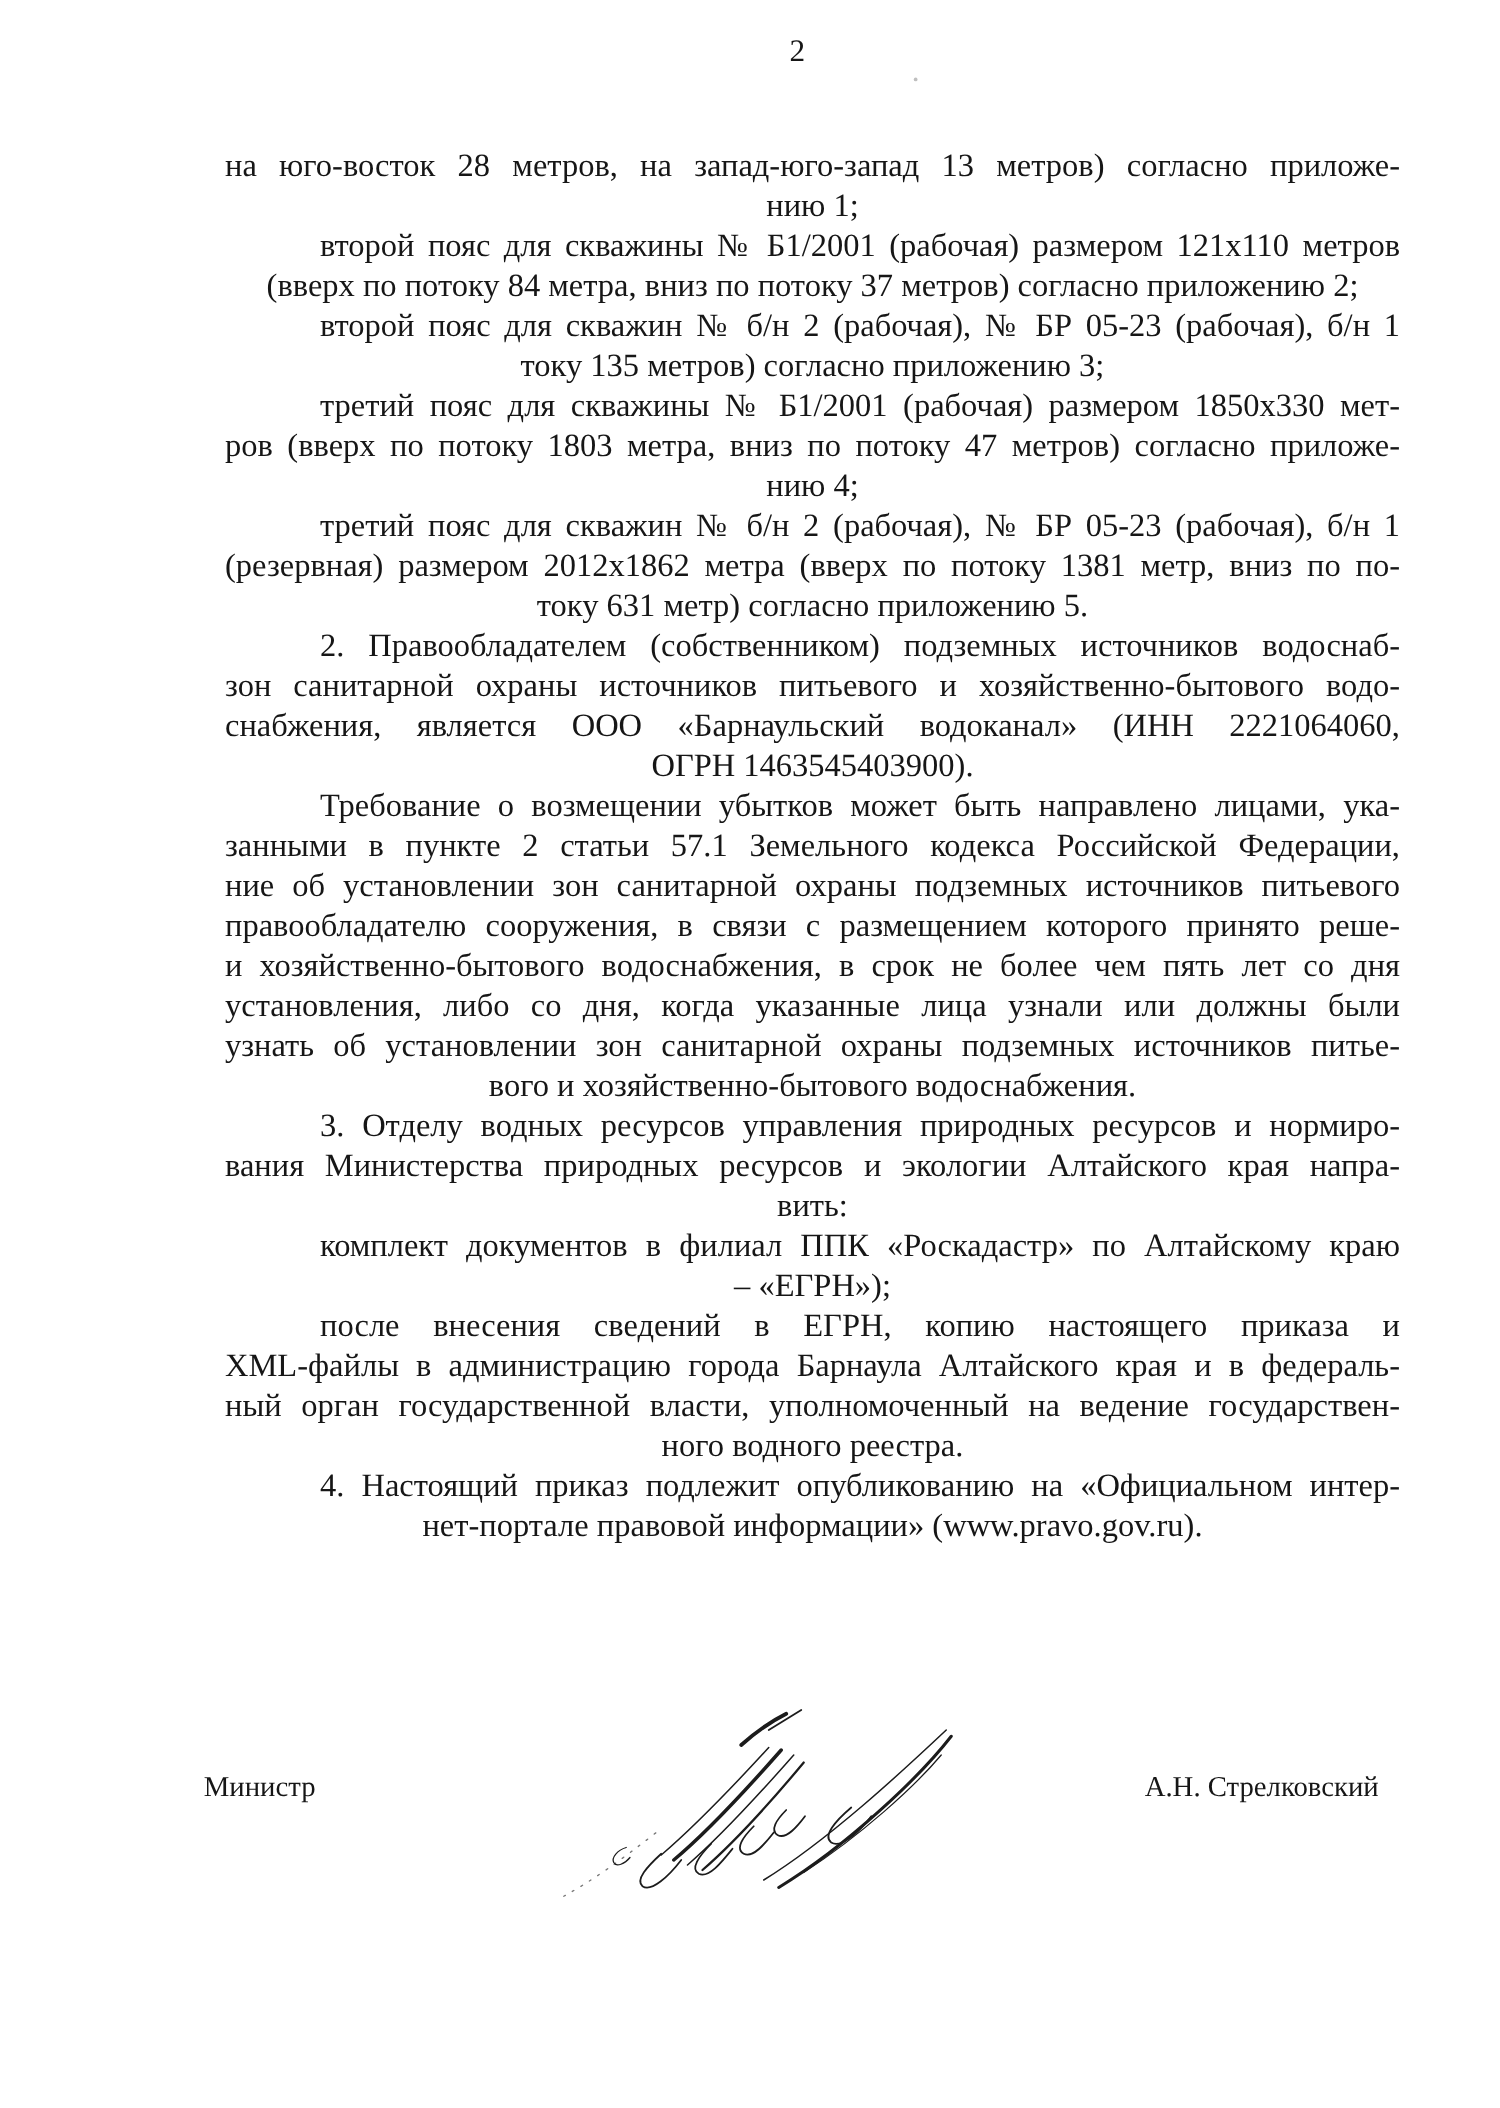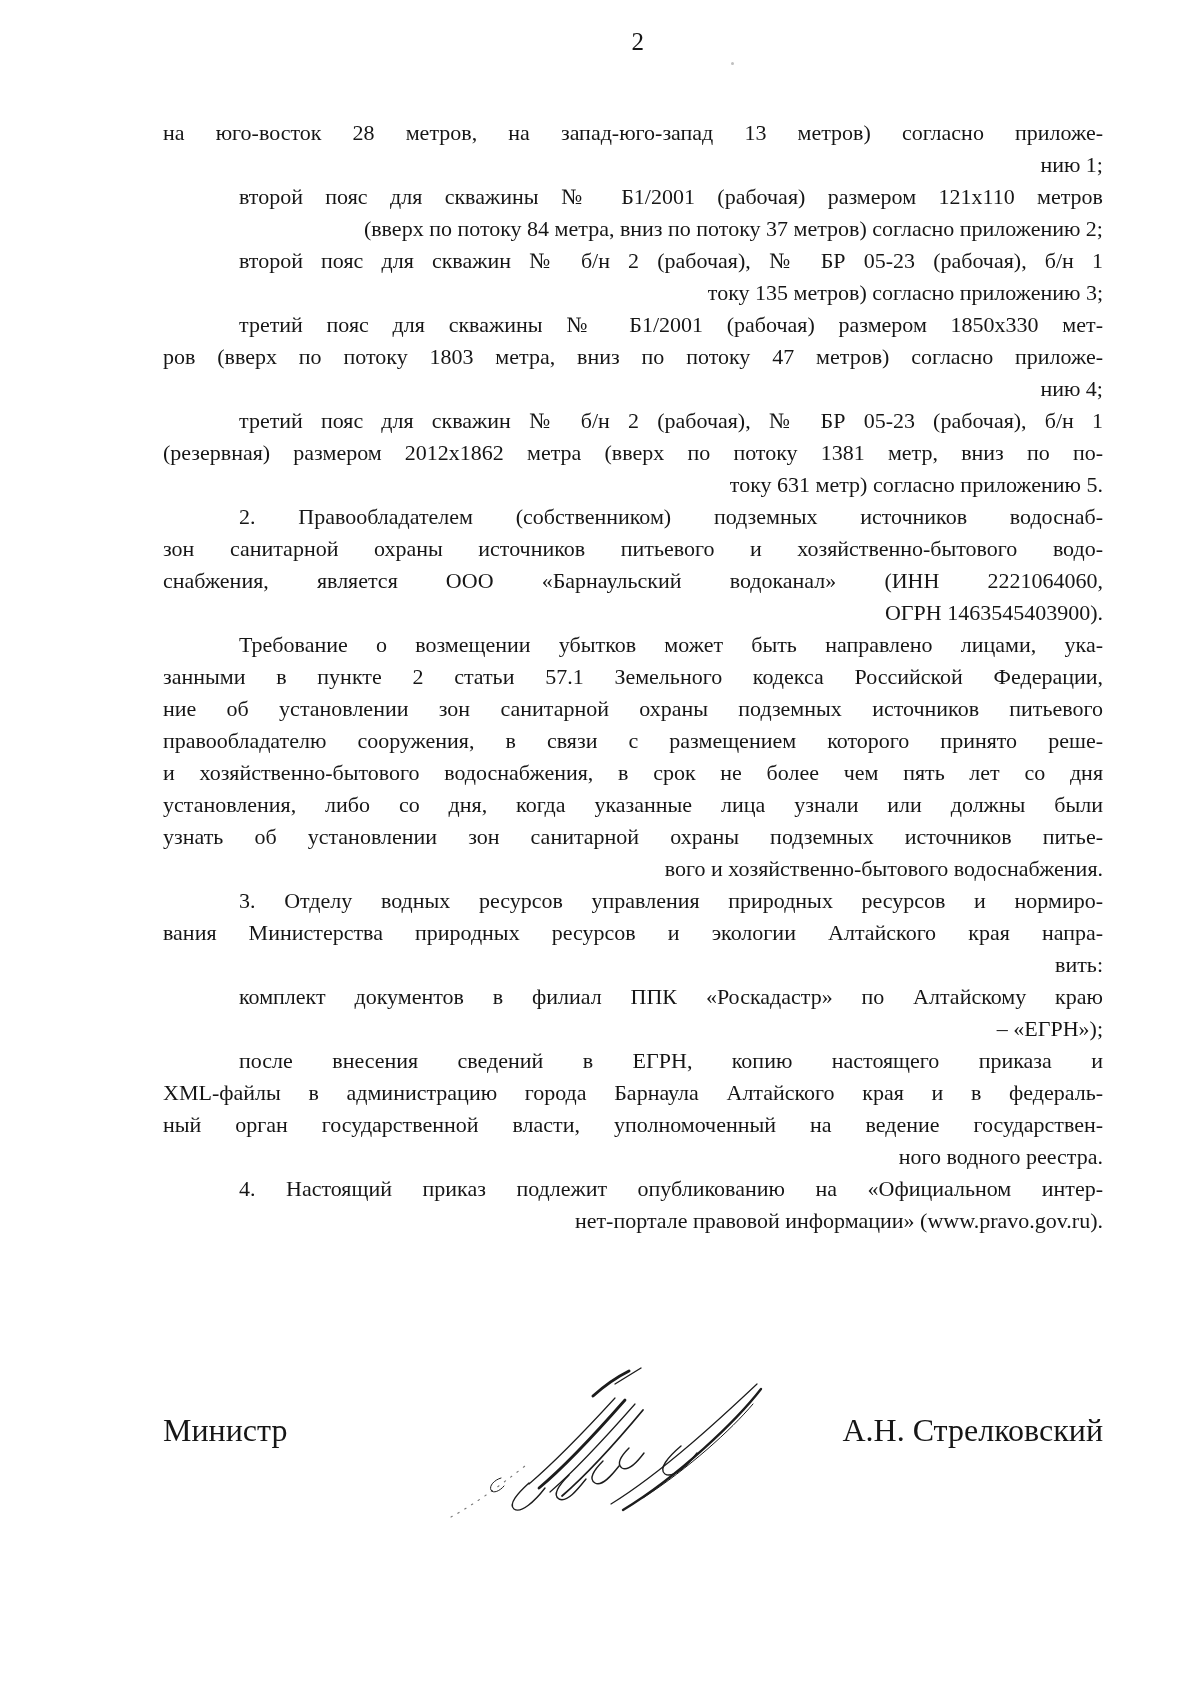--- a/index.html
+++ b/index.html
@@ -27,44 +27,44 @@
     left: 731px;
     top: 62px;
     width: 3px;
     height: 3px;
     background: #8a8a8a;
     border-radius: 50%;
     opacity: 0.55;
   }
   .body-text {
     position: absolute;
-    left: 163px;
+    left: 180px;
     top: 117px;
     width: 940px;
-    font-size: 22px;
+    font-size: 26px;
   }
   .line {
     height: 32px;
     line-height: 32px;
     overflow: hidden;
     white-space: nowrap;
-    text-align: right;
+    text-align: center;
   }
   .line.just {
     white-space: normal;
     text-align: justify;
     text-align-last: justify;
   }
   .line.indent { padding-left: 76px; }
   .sig-row {
     position: absolute;
     left: 163px;
     top: 1414px;
     width: 940px;
-    font-size: 32px;
+    font-size: 23px;
     line-height: 32px;
     display: flex;
     justify-content: space-between;
   }
   .signature {
     position: absolute;
     left: 445px;
     top: 1362px;
   }
 </style>

